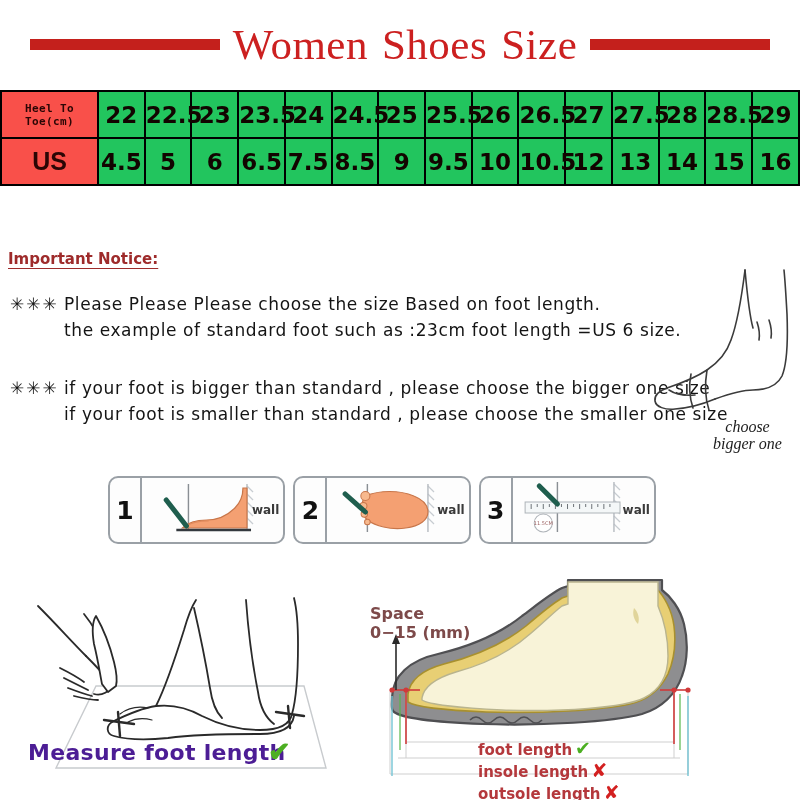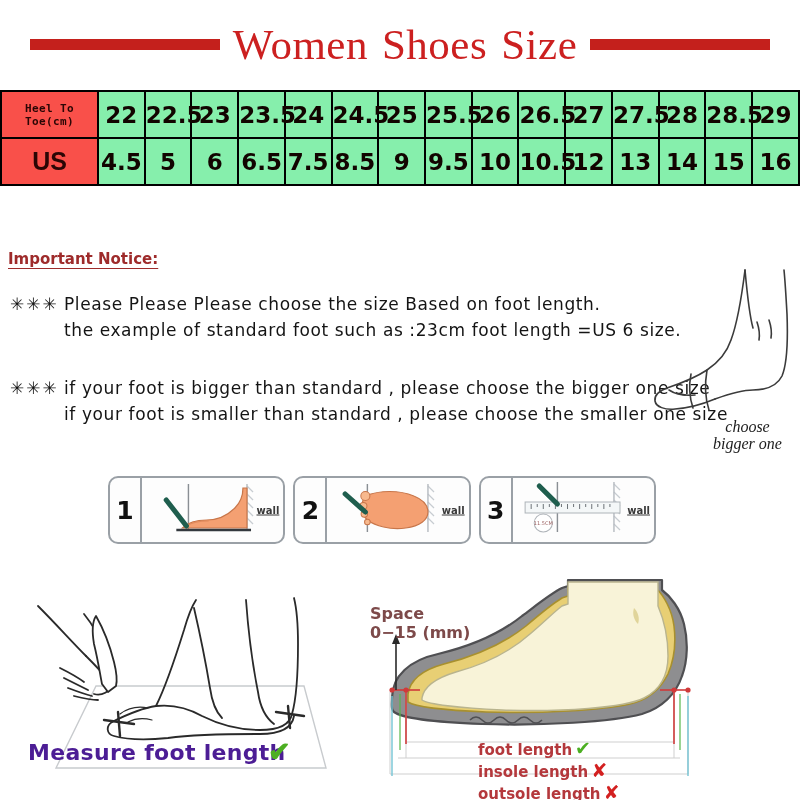--- a/index.html
+++ b/index.html
@@ -67,21 +67,21 @@
   .row-label.small {
     font-size: 11px;
     letter-spacing: 0.4px;
     font-family: "DejaVu Sans Mono", monospace;
     font-weight: bold;
   }
   .row-label.big {
     font-size: 25px;
   }
   .cell-beige {
-    background: #86efac;
+    background: #22c55e;
     color: #120400;
     font-size: 23px;
     font-family: "DejaVu Sans", sans-serif;
   }
   .cell-cyan {
     background: #29c5f6;
     color: #0c1f44;
     font-size: 23px;
     font-family: "DejaVu Sans", sans-serif;
   }
@@ -164,25 +164,24 @@
     font-family: "DejaVu Sans", sans-serif;
   }
   .step-art {
     flex: 1 1 auto;
     position: relative;
   }
   .step-wall-label {
     position: absolute;
     right: 4px; top: 50%;
     transform: translateY(-50%);
-    font-size: 10px;
+    font-size: 12px;
     font-weight: bold;
     color: #3a3a3a;
     font-family: "DejaVu Sans", sans-serif;
-    text-decoration: underline;
   }
 
   
   .measure-panel {
     position: absolute;
     top: 572px; left: 8px;
     width: 352px; height: 224px;
   }
   .measure-caption {
     position: absolute;

